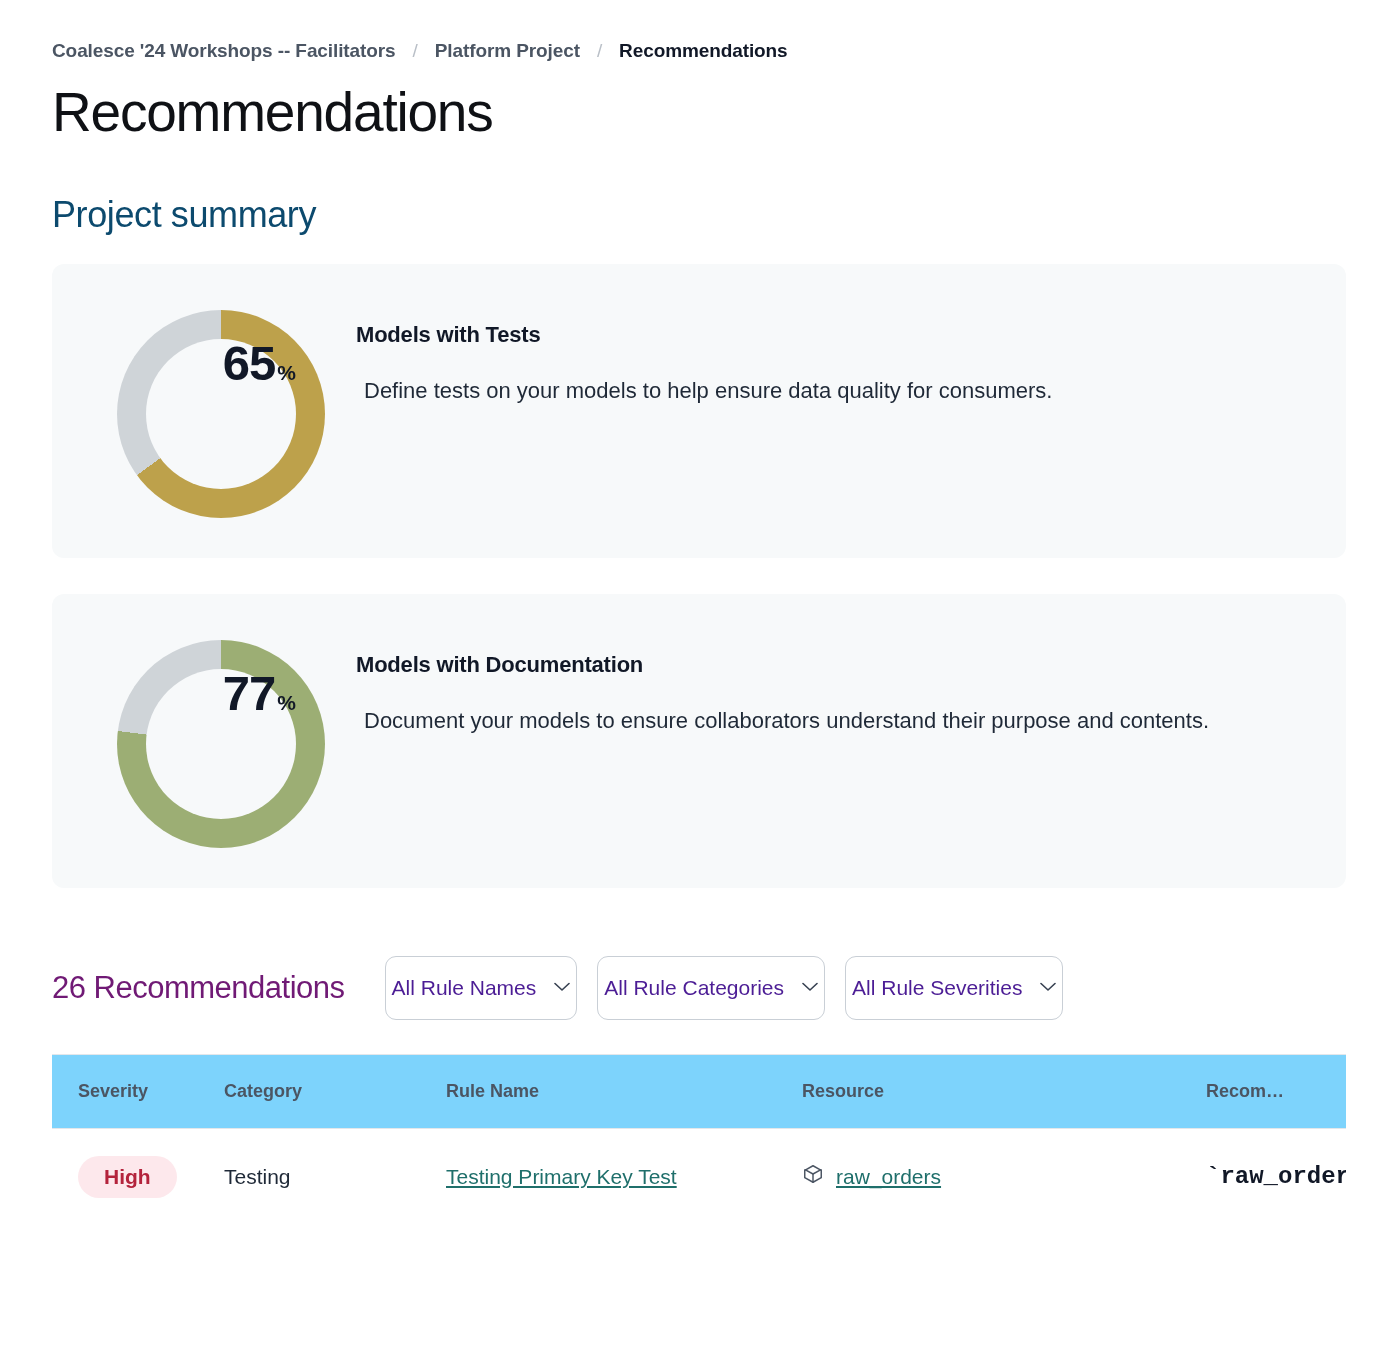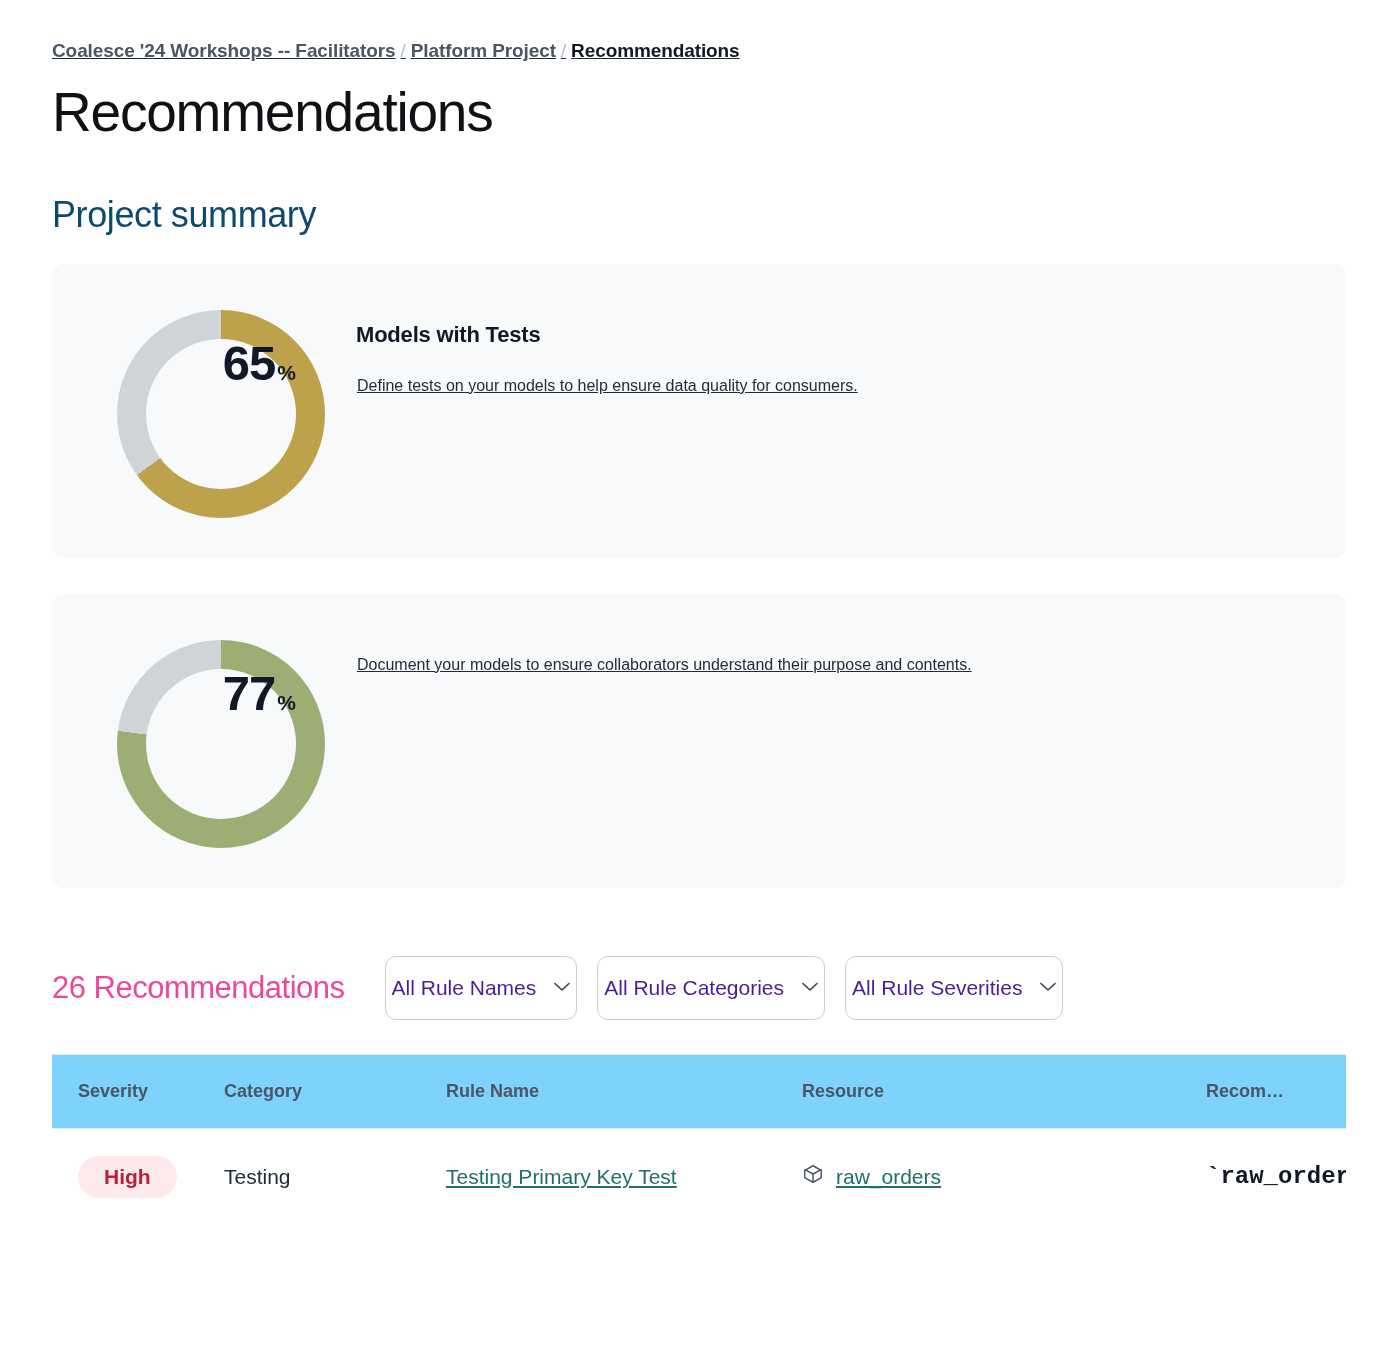--- a/index.html
+++ b/index.html
@@ -17,26 +17,25 @@
     position: relative;
   }
   .page {
     padding: 40px 52px 0 52px;
   }
 
   
   .breadcrumb {
     display: flex;
     align-items: center;
-    gap: 5px;
+    gap: 17px;
     font-size: 19px;
     font-weight: 700;
     letter-spacing: -0.1px;
     margin-bottom: 22px;
-    text-decoration: underline;
   }
   .crumb-link {
     color: #4b5563;
     text-decoration: none;
     cursor: pointer;
     white-space: nowrap;
   }
   .crumb-sep {
     color: #b9bfc7;
     font-weight: 400;
@@ -122,40 +121,39 @@
     max-width: 930px;
   }
   .card-heading {
     font-size: 22px;
     font-weight: 700;
     color: #111827;
     margin: 0 0 26px 0;
     letter-spacing: -0.2px;
   }
   .card-desc {
-    font-size: 16px;
+    font-size: 22px;
     line-height: 1.5;
     color: #1f2937;
-    margin: 1px;
-    font-weight: 400;
-    text-decoration: underline;
+    margin: 8px;
+    font-weight: 400;
   }
 
   
   .toolbar {
     display: flex;
     align-items: center;
     gap: 20px;
     margin-top: 68px;
     margin-bottom: 34px;
   }
   .count-title {
     font-size: 31px;
     font-weight: 400;
-    color: #ec4899;
+    color: #701a75;
     letter-spacing: -0.5px;
     margin-right: 20px;
     white-space: nowrap;
   }
   .filter {
     display: flex;
     align-items: center;
     justify-content: space-between;
     gap: 18px;
     border: 1px solid #c9cfd6;
@@ -265,20 +263,21 @@
   <div class="card">
     <div class="donut-wrap">
       <div class="donut" id="donut-1" style="background: conic-gradient(rgb(156, 174, 116) 0deg, rgb(156, 174, 116) 277.2deg, rgb(207, 212, 216) 277.2deg, rgb(207, 212, 216) 360deg);">
         <div class="hole">
           <span class="value">77</span>
           <span class="pct">%</span>
         </div>
       </div>
     </div>
     <div class="card-body">
+      <h3 class="card-heading">Models with Documentation</h3>
       <p class="card-desc">Document your models to ensure collaborators understand their purpose and contents.</p>
     </div>
   </div>
 
   <div class="toolbar">
     <div class="count-title">26 Recommendations</div>
 
     <div class="filter">
       <span>All Rule Names</span>
       <span class="chev">

